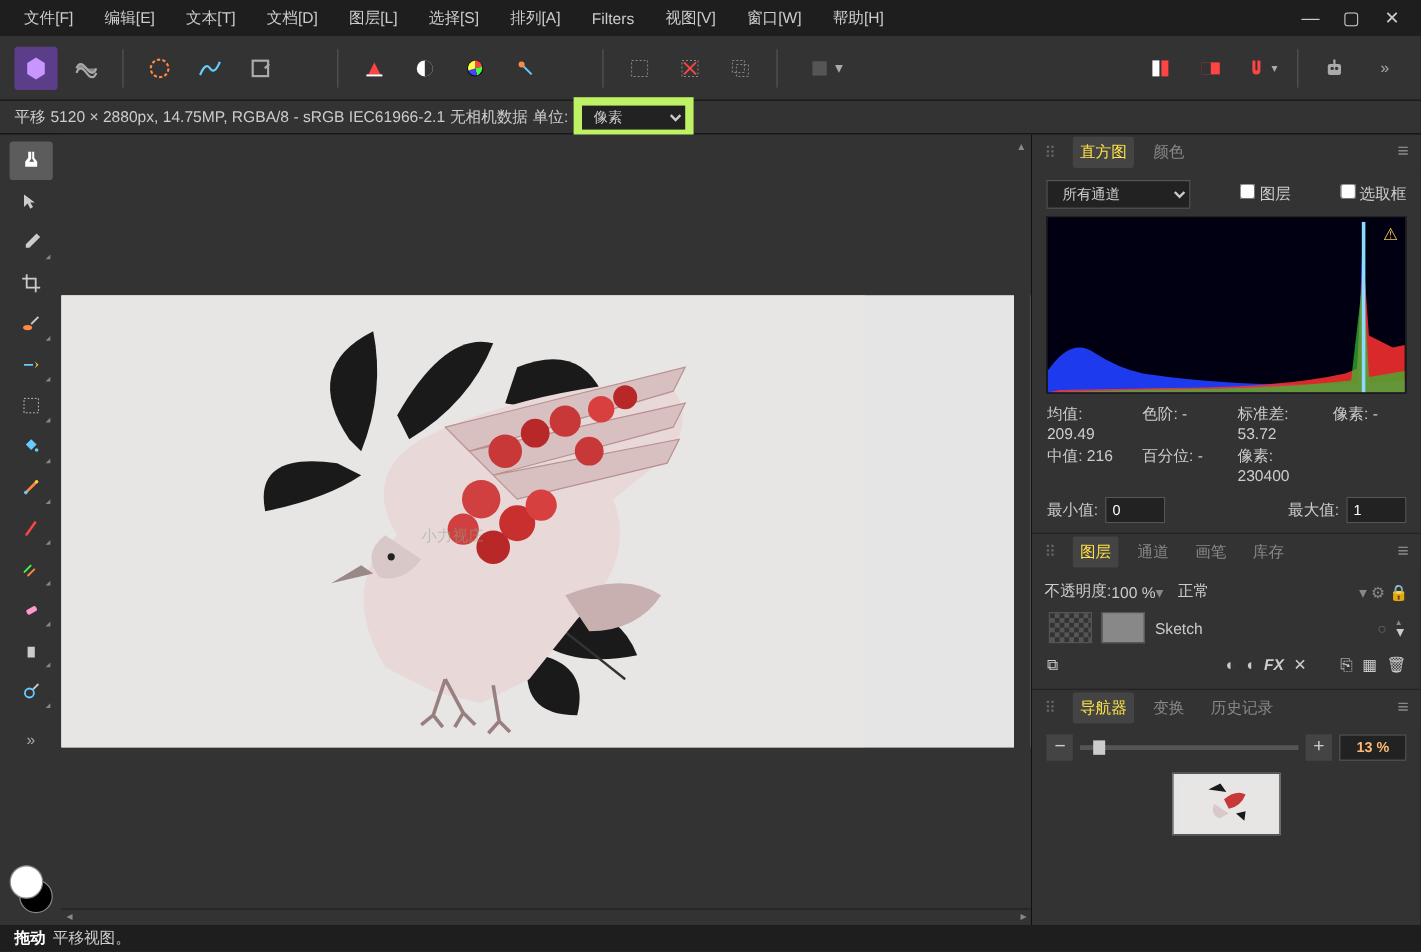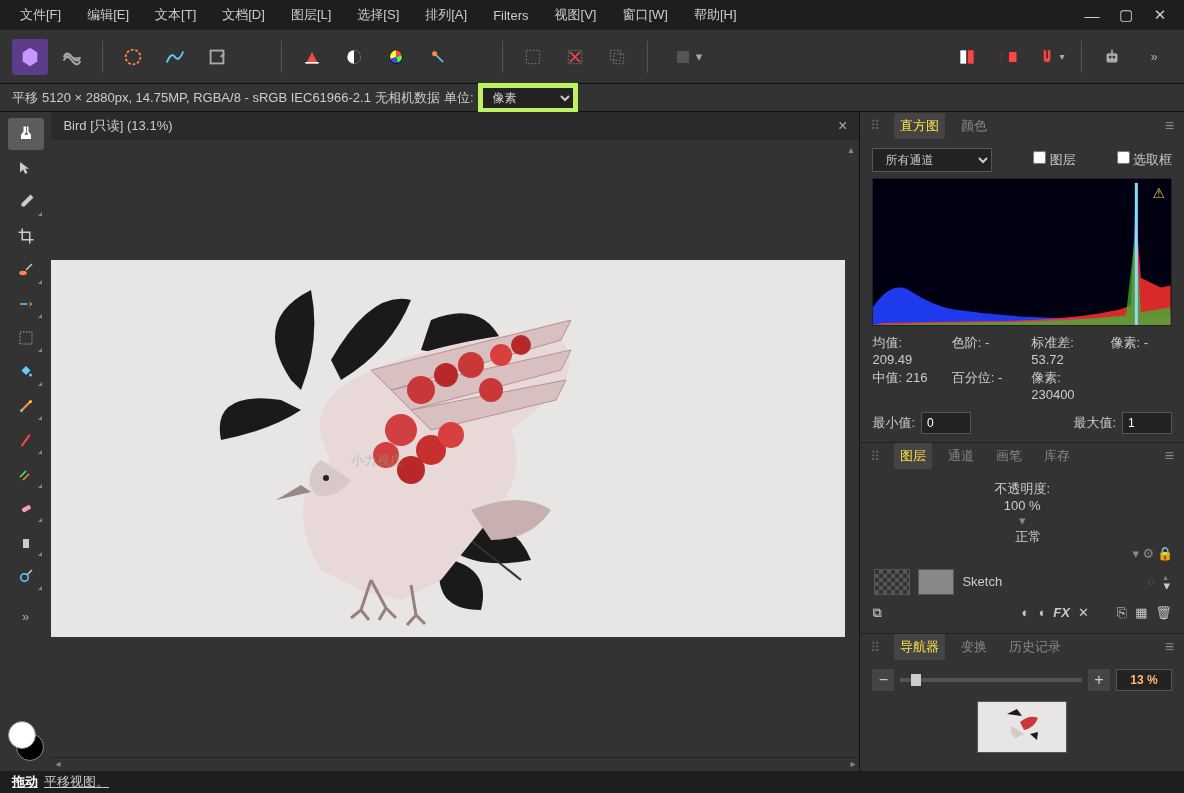--- a/index.html
+++ b/index.html
@@ -9,21 +9,21 @@
 .window-controls { margin-left: auto; display: flex; gap: 18px; padding-right: 8px; }
 .win-btn { width: 16px; height: 16px; display: flex; align-items: center; justify-content: center; cursor: pointer; font-size: 15px; }
 .toolbar { height: 54px; background: #333; display: flex; align-items: center; padding: 0 12px; gap: 6px; border-bottom: 1px solid #111; }
 .tb-btn { width: 36px; height: 36px; display: flex; align-items: center; justify-content: center; cursor: pointer; border-radius: 3px; position: relative; }
 .tb-btn.active { background: #5c3d8a; }
 .tb-sep { width: 1px; height: 32px; background: #555; margin: 0 6px; }
 .tb-gap { width: 28px; }
 .tb-spacer { flex: 1; }
 .context-bar { height: 28px; background: #333; display: flex; align-items: center; padding: 0 12px; gap: 4px; font-size: 12px; border-bottom: 1px solid #111; }
 .ctx-label { color: #ccc; }
-.ctx-select { background: #222; border: 5px solid #bef264; color: #ccc; padding: 2px 6px; font-size: 12px; min-width: 100px; }
+.ctx-select { background: #222; border: 7px solid #bef264; color: #ccc; padding: 2px 6px; font-size: 12px; min-width: 100px; }
 .main-area { flex: 1; display: flex; overflow: hidden; }
 .left-tools { width: 52px; background: #333; display: flex; flex-direction: column; align-items: center; padding-top: 6px; gap: 2px; }
 .tool-btn { width: 36px; height: 32px; display: flex; align-items: center; justify-content: center; cursor: pointer; border-radius: 3px; position: relative; }
 .tool-btn.active { background: #5c5c5c; }
 .tool-tri { position: absolute; bottom: 2px; right: 2px; width: 0; height: 0; border-left: 4px solid transparent; border-bottom: 4px solid #888; }
 .canvas-area { flex: 1; display: flex; flex-direction: column; background: #333; }
 .doc-tab-bar { height: 28px; background: #2a2a2a; display: flex; align-items: center; padding: 0 12px; }
 .doc-tab { flex: 1; font-size: 13px; color: #ccc; }
 .doc-close { color: #aaa; cursor: pointer; font-size: 16px; }
 .canvas-viewport { flex: 1; background: #333; display: flex; align-items: center; justify-content: center; position: relative; }
@@ -38,34 +38,34 @@
 .panel-menu { margin-left: auto; color: #888; font-size: 16px; cursor: pointer; }
 .panel-body { background: #333; padding: 8px 12px; }
 .histo-select { background: #222; border: 1px solid #555; color: #ccc; padding: 3px 8px; font-size: 12px; width: 120px; }
 .histo-row { display: flex; align-items: center; gap: 10px; margin-bottom: 6px; }
 .histo-chk { color: #aaa; font-size: 12px; margin-left: auto; }
 .histo-graph { height: 148px; background: #000012; position: relative; border: 1px solid #222; overflow: hidden; }
 .histo-stats { display: grid; grid-template-columns: 1fr 1fr 1fr 1fr; gap: 2px 18px; margin-top: 8px; font-size: 12px; color: #aaa; }
 .histo-minmax { display: flex; align-items: center; gap: 6px; margin-top: 10px; font-size: 12px; }
 .histo-minmax input { width: 50px; background: #222; border: 1px solid #555; color: #fff; padding: 3px 5px; font-size: 12px; }
 .layers-body { padding: 6px 10px; }
-.layers-opacity { display: flex; align-items: center; font-size: 12px; color: #888; padding: 4px 0; flex-direction: column; }
+.layers-opacity { display: flex; align-items: center; font-size: 12px; color: #888; padding: 4px 0; }
 .layer-row { display: flex; align-items: center; gap: 8px; padding: 4px; background: #333; }
 .layer-thumb { width: 36px; height: 26px; background: repeating-conic-gradient(#555 0% 25%, #333 0% 50%) 0 0/8px 8px; border: 1px solid #555; }
 .layer-thumb2 { width: 36px; height: 26px; background: #888; border: 1px solid #555; }
 .layer-icons { display: flex; gap: 10px; padding: 6px 2px; color: #aaa; }
 .layer-icons-right { margin-left: auto; display: flex; gap: 8px; }
 .nav-body { padding: 8px 12px; }
 .nav-zoom { display: flex; align-items: center; gap: 6px; }
 .nav-zoom-btn { width: 22px; height: 22px; background: #444; display: flex; align-items: center; justify-content: center; cursor: pointer; font-size: 16px; }
 .nav-slider { flex: 1; height: 4px; background: #555; position: relative; }
 .nav-slider-thumb { position: absolute; left: 6%; top: -4px; width: 10px; height: 12px; background: #ccc; }
 .nav-zoom-val { width: 56px; background: #222; border: 1px solid #555; padding: 3px 5px; font-size: 12px; text-align: center; color: #fdba74; font-weight: bold; }
 .nav-preview { margin: 10px auto; width: 90px; height: 52px; background: #e5e5e5; border: 1px solid #555; display: flex; align-items: center; justify-content: center; }
-.statusbar { height: 22px; background: #1e1e1e; display: flex; align-items: center; padding: 0 12px; font-size: 12px; text-decoration: underline; }
+.statusbar { height: 22px; background: #1e1e1e; display: flex; align-items: center; padding: 0 12px; font-size: 12px; }
 .statusbar b { color: #fff; margin-right: 6px; }
 .fg-bg { margin-top: auto; margin-bottom: 10px; position: relative; width: 40px; height: 40px; }
 .fg-circle { position: absolute; width: 28px; height: 28px; border-radius: 50%; background: #fff; border: 1px solid #888; top: 0; left: 2px; }
 .bg-circle { position: absolute; width: 28px; height: 28px; border-radius: 50%; background: #000; border: 1px solid #888; bottom: 0; right: 2px; }
 svg { display: block; }
 .warn-tri { position: absolute; top: 6px; right: 6px; color: #f5c842; font-size: 14px; }
 </style>
 </head>
 <body>
 
@@ -303,24 +303,20 @@
         <div class="tool-tri"></div>
       </div>
     <div class="tool-btn" style="color:#aaa;margin-top:6px">»</div>
     <div class="fg-bg">
       <div class="bg-circle"></div>
       <div class="fg-circle"></div>
     </div>
   </div>
 
   <div class="canvas-area">
-    <div class="doc-tab-bar">
-      <div class="doc-tab">Bird [只读] (13.1%)</div>
-      <div class="doc-close">×</div>
-    </div>
     <div class="canvas-viewport">
       <div class="canvas-img">
         <svg width="670" height="377" viewBox="0 0 670 377">
           <rect width="670" height="377" fill="#e8e6e4"></rect>
 
           <path fill="#1a1a1a" d="M240 120 Q200 60 260 30 Q270 80 250 130 Z"></path>
           <path fill="#1a1a1a" d="M280 100 Q320 30 360 40 Q340 90 290 120 Z"></path>
           <path fill="#1a1a1a" d="M230 140 Q160 130 170 180 Q220 170 250 150 Z"></path>
           <path fill="#1a1a1a" d="M380 60 Q430 40 450 80 Q410 100 370 90 Z"></path>
           <path fill="#1a1a1a" d="M400 270 Q460 250 480 300 Q430 310 400 290 Z"></path>

